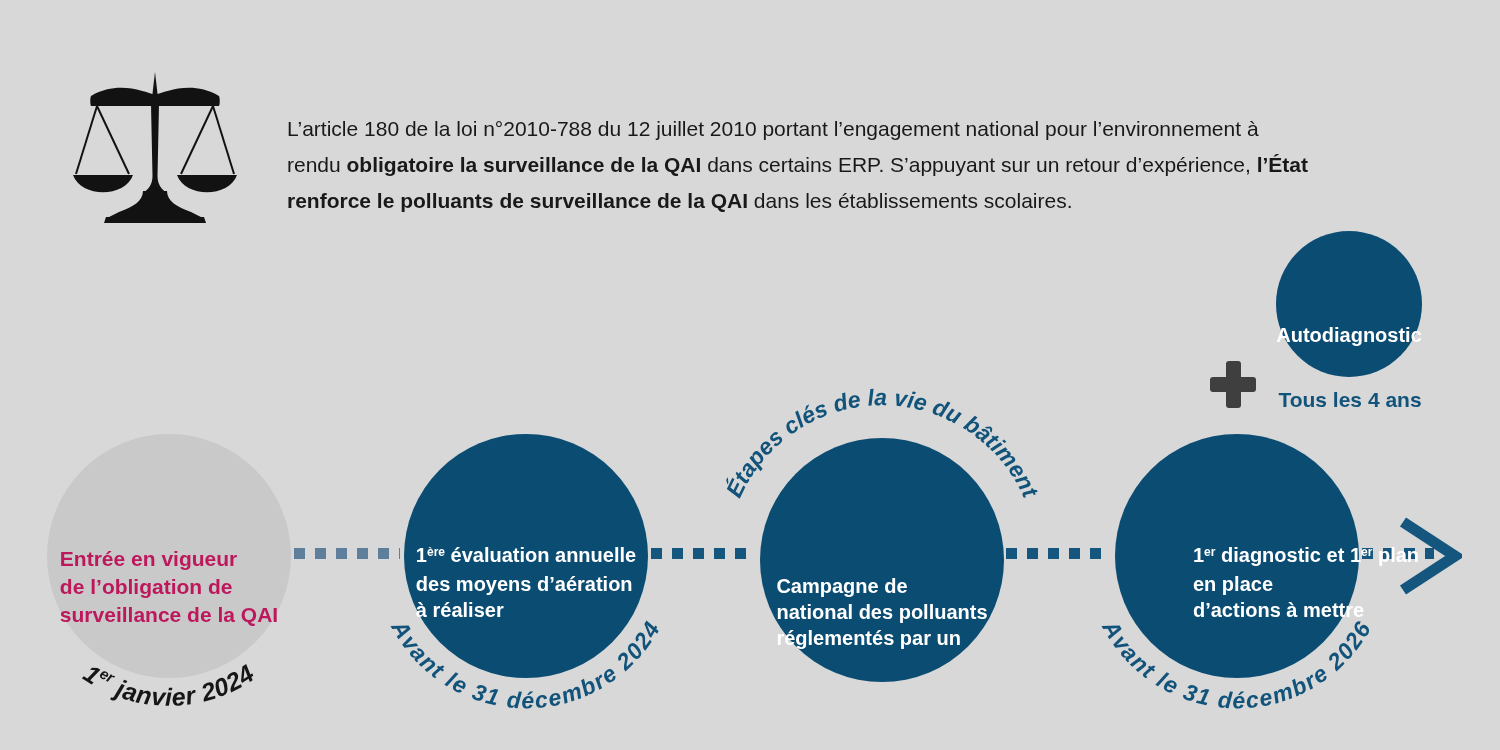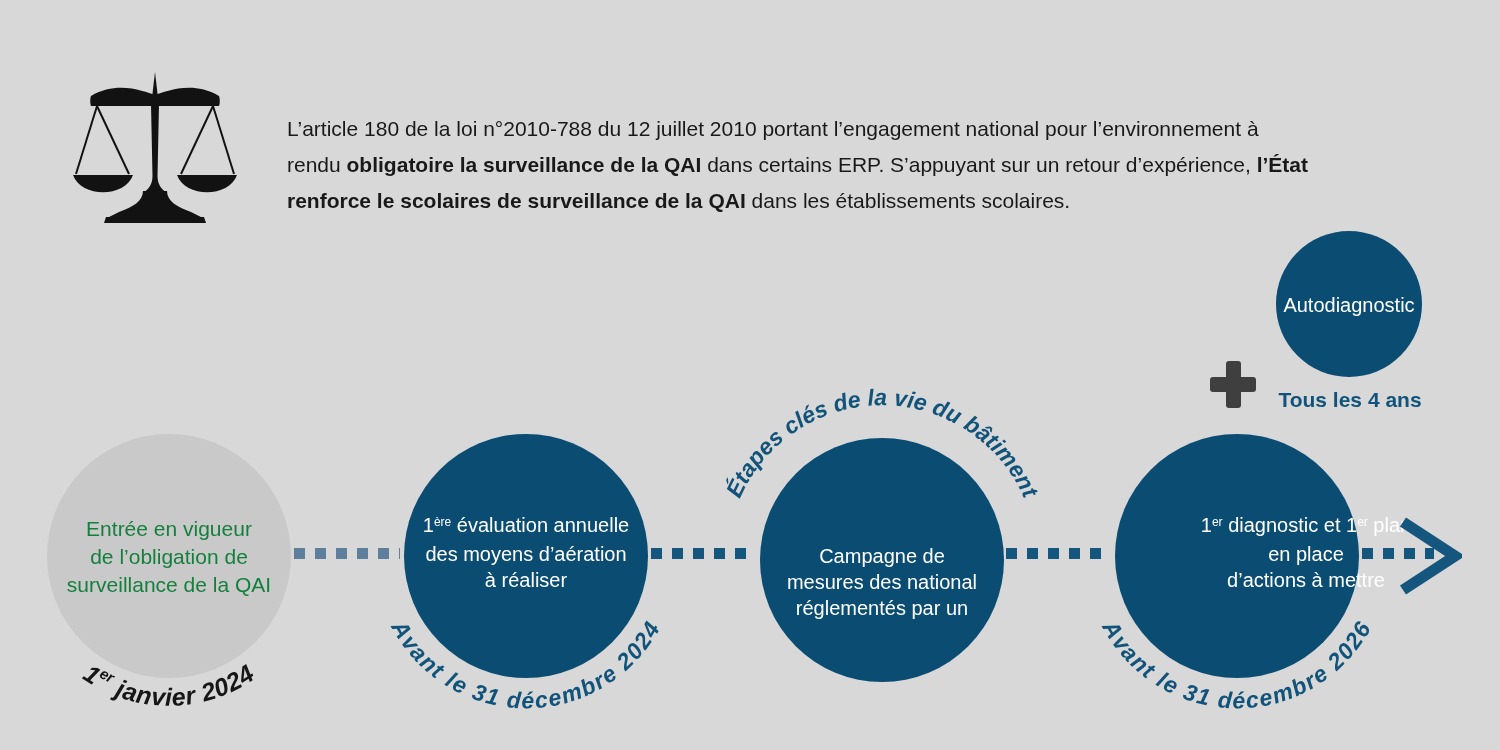--- a/index.html
+++ b/index.html
@@ -21,24 +21,24 @@
   .circle{position:absolute;border-radius:50%}
   #c-gray{left:47px;top:434px;width:244px;height:244px;background:#c9c9c9}
   #c-b1{left:404px;top:434px;width:244px;height:244px;background:#0b4c72}
   #c-b2{left:760px;top:438px;width:244px;height:244px;background:#0b4c72}
   #c-b3{left:1115px;top:434px;width:244px;height:244px;background:#0b4c72}
   #c-auto{left:1276px;top:231px;width:146px;height:146px;background:#0b4c72}
 
   
   .ctitle{
     position:absolute;transform:translate(-50%,-50%);
-    text-align:center;font-weight:normal;font-size:20px;line-height:26px;
-    color:#ffffff;white-space:nowrap;
+    text-align:left;font-weight:bold;font-size:20px;line-height:26px;
+    color:#ffffff;white-space:nowrap;margin-top:30px;
   }
-  #t1{left:169px;top:557px;color:#15803d;font-size:21px;line-height:28px}
+  #t1{left:169px;top:557px;color:#be185d;font-size:21px;line-height:28px}
   #t2{left:526px;top:552px}
   #t3{left:882px;top:582px}
   #t4{left:1306px;top:552px}
   #t-auto{left:1349px;top:305px;font-size:20px}
   .sup{font-size:0.6em;position:relative;top:-0.5em;vertical-align:baseline}
 
   
   .sub-label{
     position:absolute;left:1350px;top:388px;transform:translateX(-50%);
     font-weight:bold;font-size:21px;color:#11537a;white-space:nowrap;
@@ -83,21 +83,21 @@
       <path d="M24,36 L3,104"></path>
         <path d="M24,36 L56,104"></path>
       <path d="M140,36 L161,104"></path>
         <path d="M140,36 L108,104"></path>
     </g>
   </svg>
 
   <p class="intro">
     <span>L’article 180 de la loi n°2010-788 du 12 juillet 2010 portant l’engagement national pour l’environnement à</span><br>
     <span>rendu </span><b>obligatoire la surveillance de la QAI</b><span> dans certains ERP. S’appuyant sur un retour d’expérience, </span><b>l’État</b><br>
-    <b>renforce le scolaires de surveillance de la QAI</b><span> dans les établissements scolaires.</span>
+    <b>renforce le polluants de surveillance de la QAI</b><span> dans les établissements scolaires.</span>
   </p>
 
   <div class="dots slate" id="dots1"></div>
   <div class="dots blue" id="dots2"></div>
   <div class="dots blue" id="dots3"></div>
   <div class="dots blue" id="dots4"></div>
 
   <div class="circle" id="c-gray"></div>
   <div class="circle" id="c-b1"></div>
   <div class="circle" id="c-b2"></div>
@@ -111,21 +111,21 @@
   </div>
 
   <div class="ctitle" id="t2">
     <div><span>1</span><sup class="sup">ère</sup><span> évaluation annuelle</span></div>
     <div>des moyens d’aération</div>
     <div>à réaliser</div>
   </div>
 
   <div class="ctitle" id="t3">
     <div>Campagne de</div>
-    <div>mesures des national</div>
+    <div>national des polluants</div>
     <div>réglementés par un</div>
   </div>
 
   <div class="ctitle" id="t4">
     <div><span>1</span><sup class="sup">er</sup><span> diagnostic et 1</span><sup class="sup">er</sup><span> plan</span></div>
     <div>en place</div>
     <div>d’actions à mettre</div>
   </div>
 
   <div class="ctitle" id="t-auto">Autodiagnostic</div>

